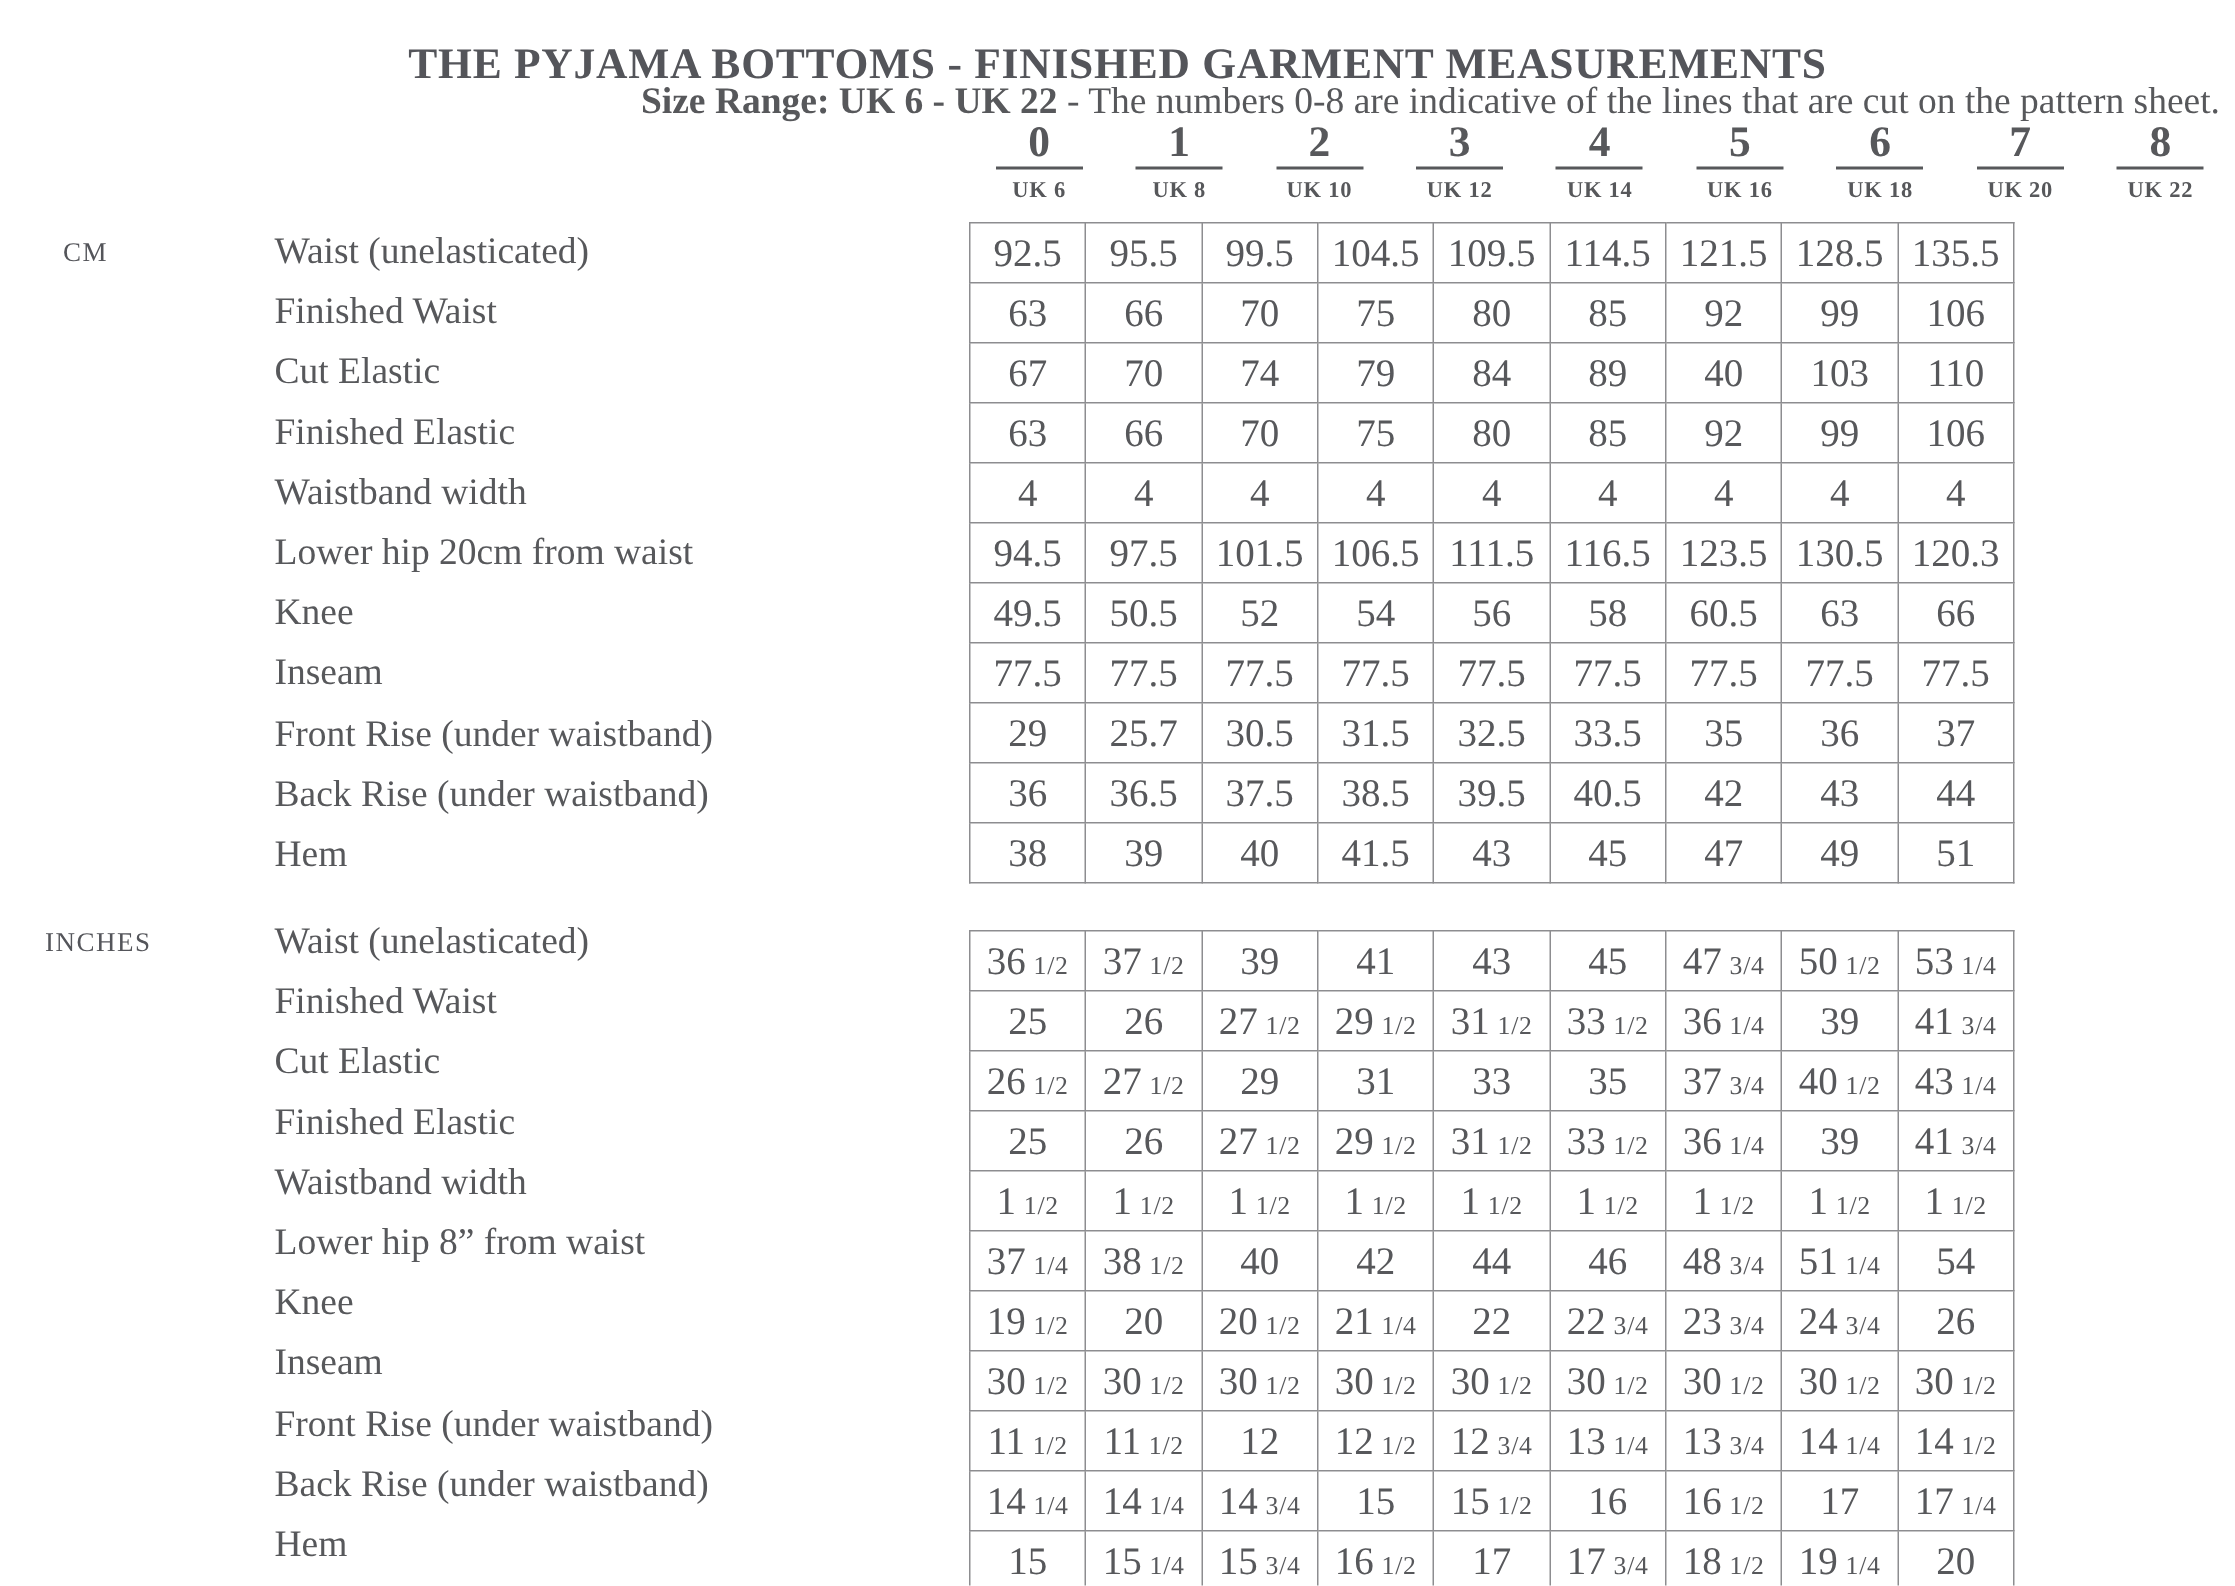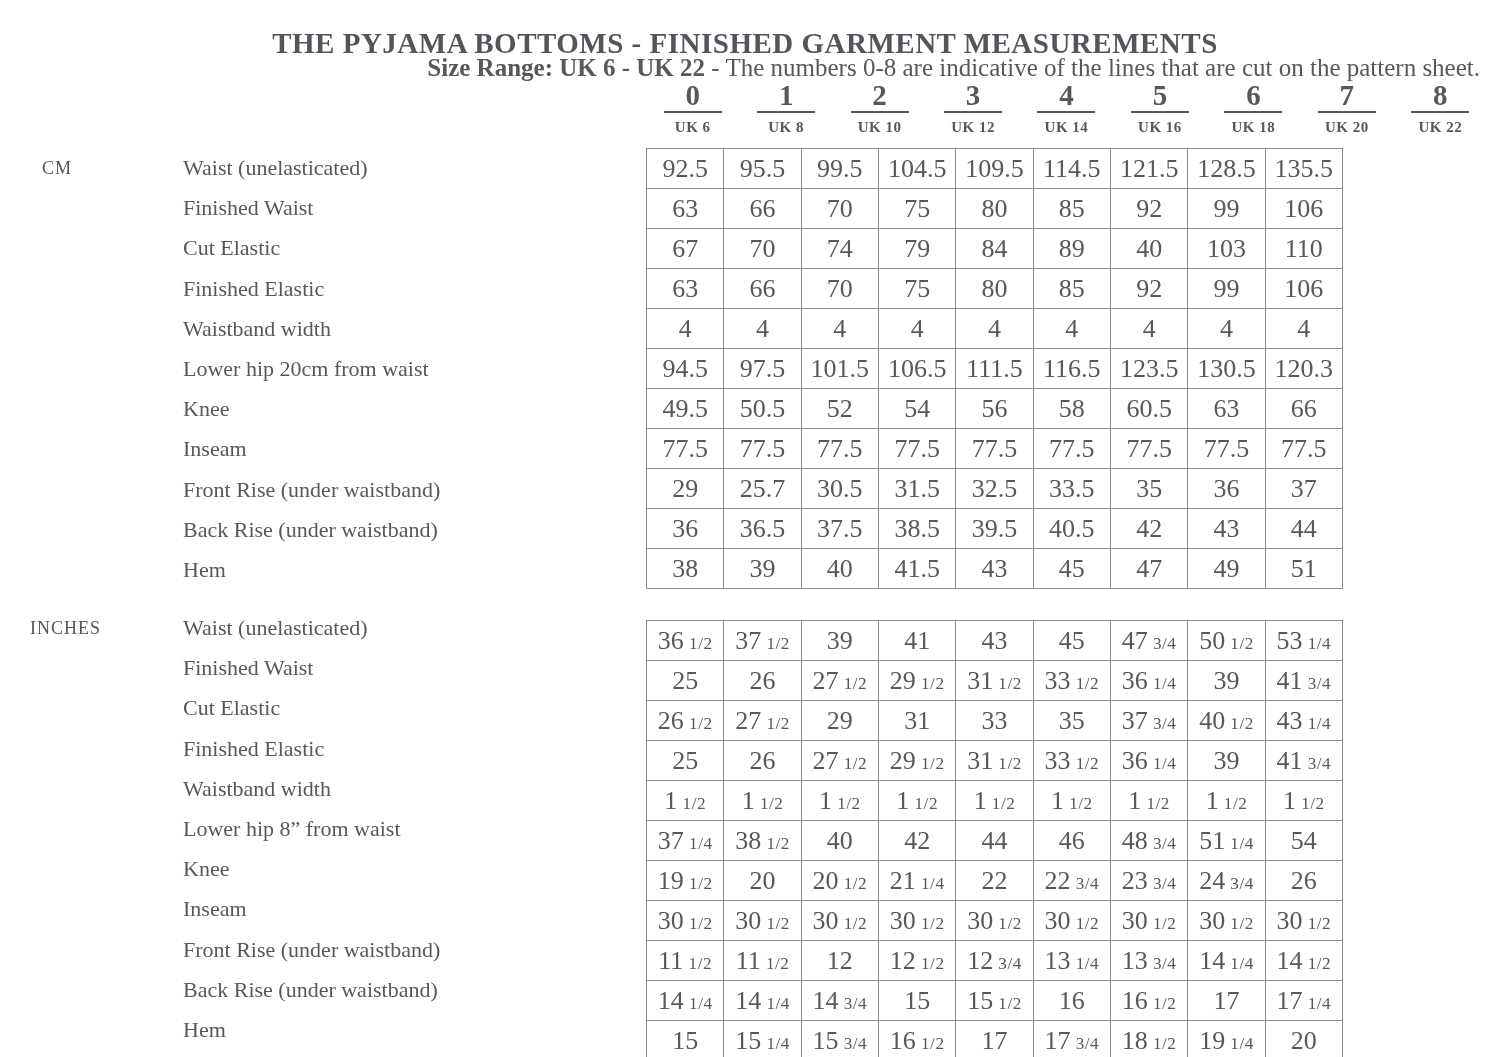--- a/index.html
+++ b/index.html
@@ -45,21 +45,21 @@
     position:absolute;font-weight:400;font-size:18px;line-height:40px;
     letter-spacing:1px;color:var(--title-ink);
   }
   .unit-label.cm{left:42px;top:148px;}
   .unit-label.inches{left:30px;top:608px;}
   
   .labels{position:absolute;left:183px;width:460px;}
   #labels0{top:148px;}
   #labels1{top:608px;}
   .row-label{
-    height:40.2px;line-height:40.2px;font-size:22px;white-space:nowrap;
+    height:40.2px;line-height:40.2px;font-size:25px;white-space:nowrap;
   }
   
   table.grid{
     position:absolute;left:646px;width:697px;
     border-collapse:collapse;table-layout:fixed;
   }
   #table0{top:148px;}
   #table1{top:620px;}
   table.grid td{
     border:1px solid var(--line);

